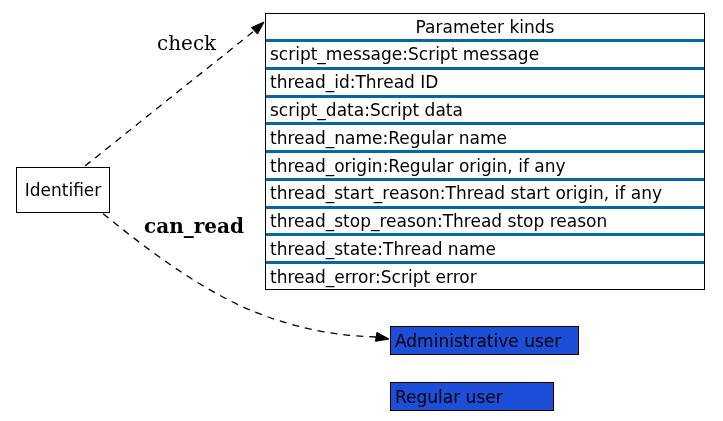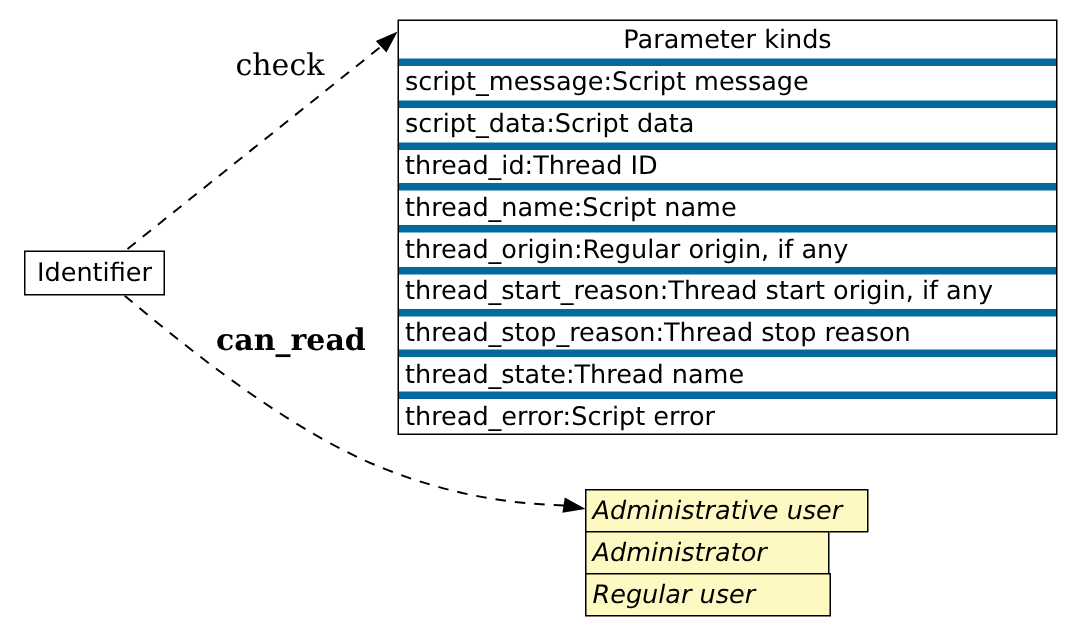--- a/index.html
+++ b/index.html
@@ -30,21 +30,21 @@
     font-size: 20px;
     line-height: 1;
     white-space: nowrap;
   }
   .edge-label-check  { left: 157px; top: 33px; }
   .edge-label-canread { left: 144px; top: 216px; font-weight: bold; }
 
   .identifier-node {
     position: absolute;
     left: 16px; top: 167px;
-    width: 94px; height: 30px;
+    width: 94px; height: 46px;
     box-sizing: border-box;
     border: 1px solid #000000;
     background: #ffffff;
     display: flex;
     align-items: center;
     justify-content: center;
     font-size: 17px;
     white-space: nowrap;
   }
 
@@ -63,41 +63,40 @@
     height: 25px;
     box-sizing: border-box;
     display: flex;
     align-items: center;
     justify-content: center;
     white-space: nowrap;
   }
   .param-row {
     flex: 1;
     box-sizing: border-box;
-    border-top: 5px solid #0369a1;
+    border-top: 3px solid #0369a1;
     display: flex;
     align-items: center;
     padding-left: 4px;
     white-space: nowrap;
     overflow: hidden;
   }
 
   .user-box {
     position: absolute;
     box-sizing: border-box;
     border: 1px solid #000000;
-    background: #fef9c3;
+    background: #1d4ed8;
     height: 29px;
     display: flex;
     align-items: center;
     padding-left: 4px;
     font-size: 17px;
     white-space: nowrap;
     overflow: hidden;
-    font-style: italic;
   }
   .user-header { left: 390px; top: 326px; width: 189px; }
   .user-row-1  { left: 390px; top: 354px; width: 163px; }
   .user-row-2  { left: 390px; top: 382px; width: 164px; }
 </style>
 </head>
 <body>
 
 <div class="canvas">
 
@@ -112,27 +111,26 @@
 
   <div class="edge-label edge-label-check">check</div>
 
   <div class="edge-label edge-label-canread">can_read</div>
 
   <div class="identifier-node">Identifier</div>
 
   <div class="param-table">
     <div class="param-header">Parameter kinds</div>
     <div class="param-row">script_message:Script message</div>
+    <div class="param-row">thread_id:Thread ID</div>
     <div class="param-row">script_data:Script data</div>
-    <div class="param-row">thread_id:Thread ID</div>
-    <div class="param-row">thread_name:Script name</div>
+    <div class="param-row">thread_name:Regular name</div>
     <div class="param-row">thread_origin:Regular origin, if any</div>
     <div class="param-row">thread_start_reason:Thread start origin, if any</div>
     <div class="param-row">thread_stop_reason:Thread stop reason</div>
     <div class="param-row">thread_state:Thread name</div>
     <div class="param-row">thread_error:Script error</div>
   </div>
 
   <div class="user-box user-header">Administrative user</div>
-  <div class="user-box user-row-1">Administrator</div>
   <div class="user-box user-row-2">Regular user</div>
 
 </div>
 
 </body></html>

